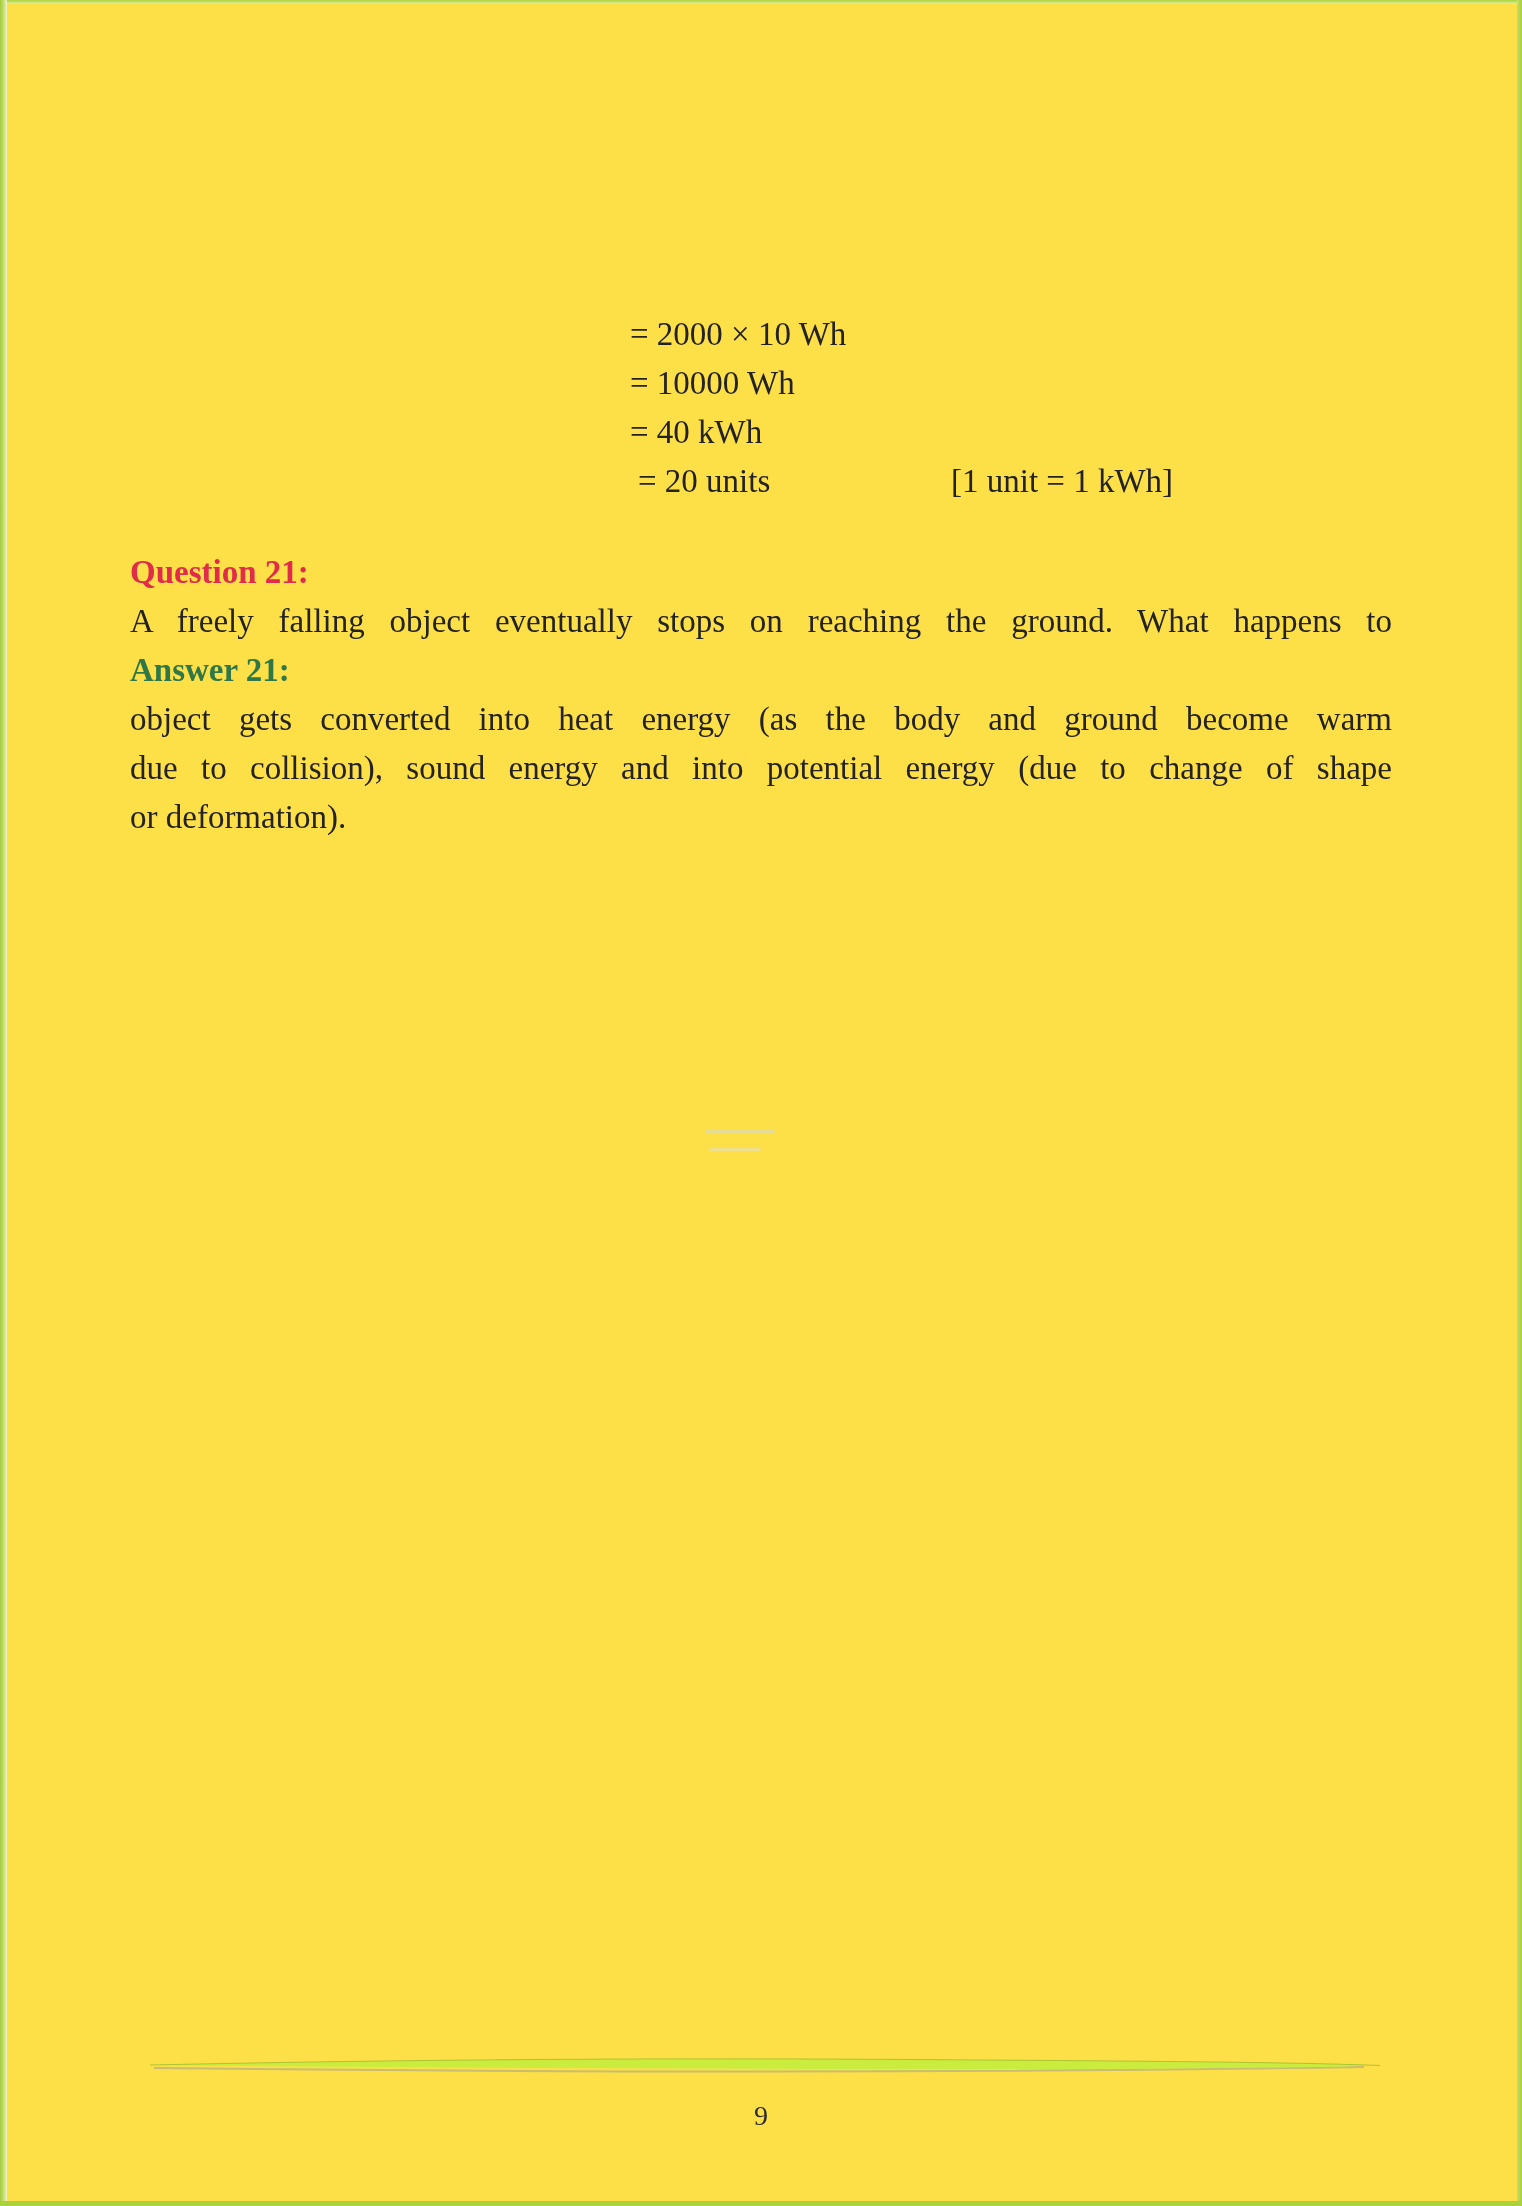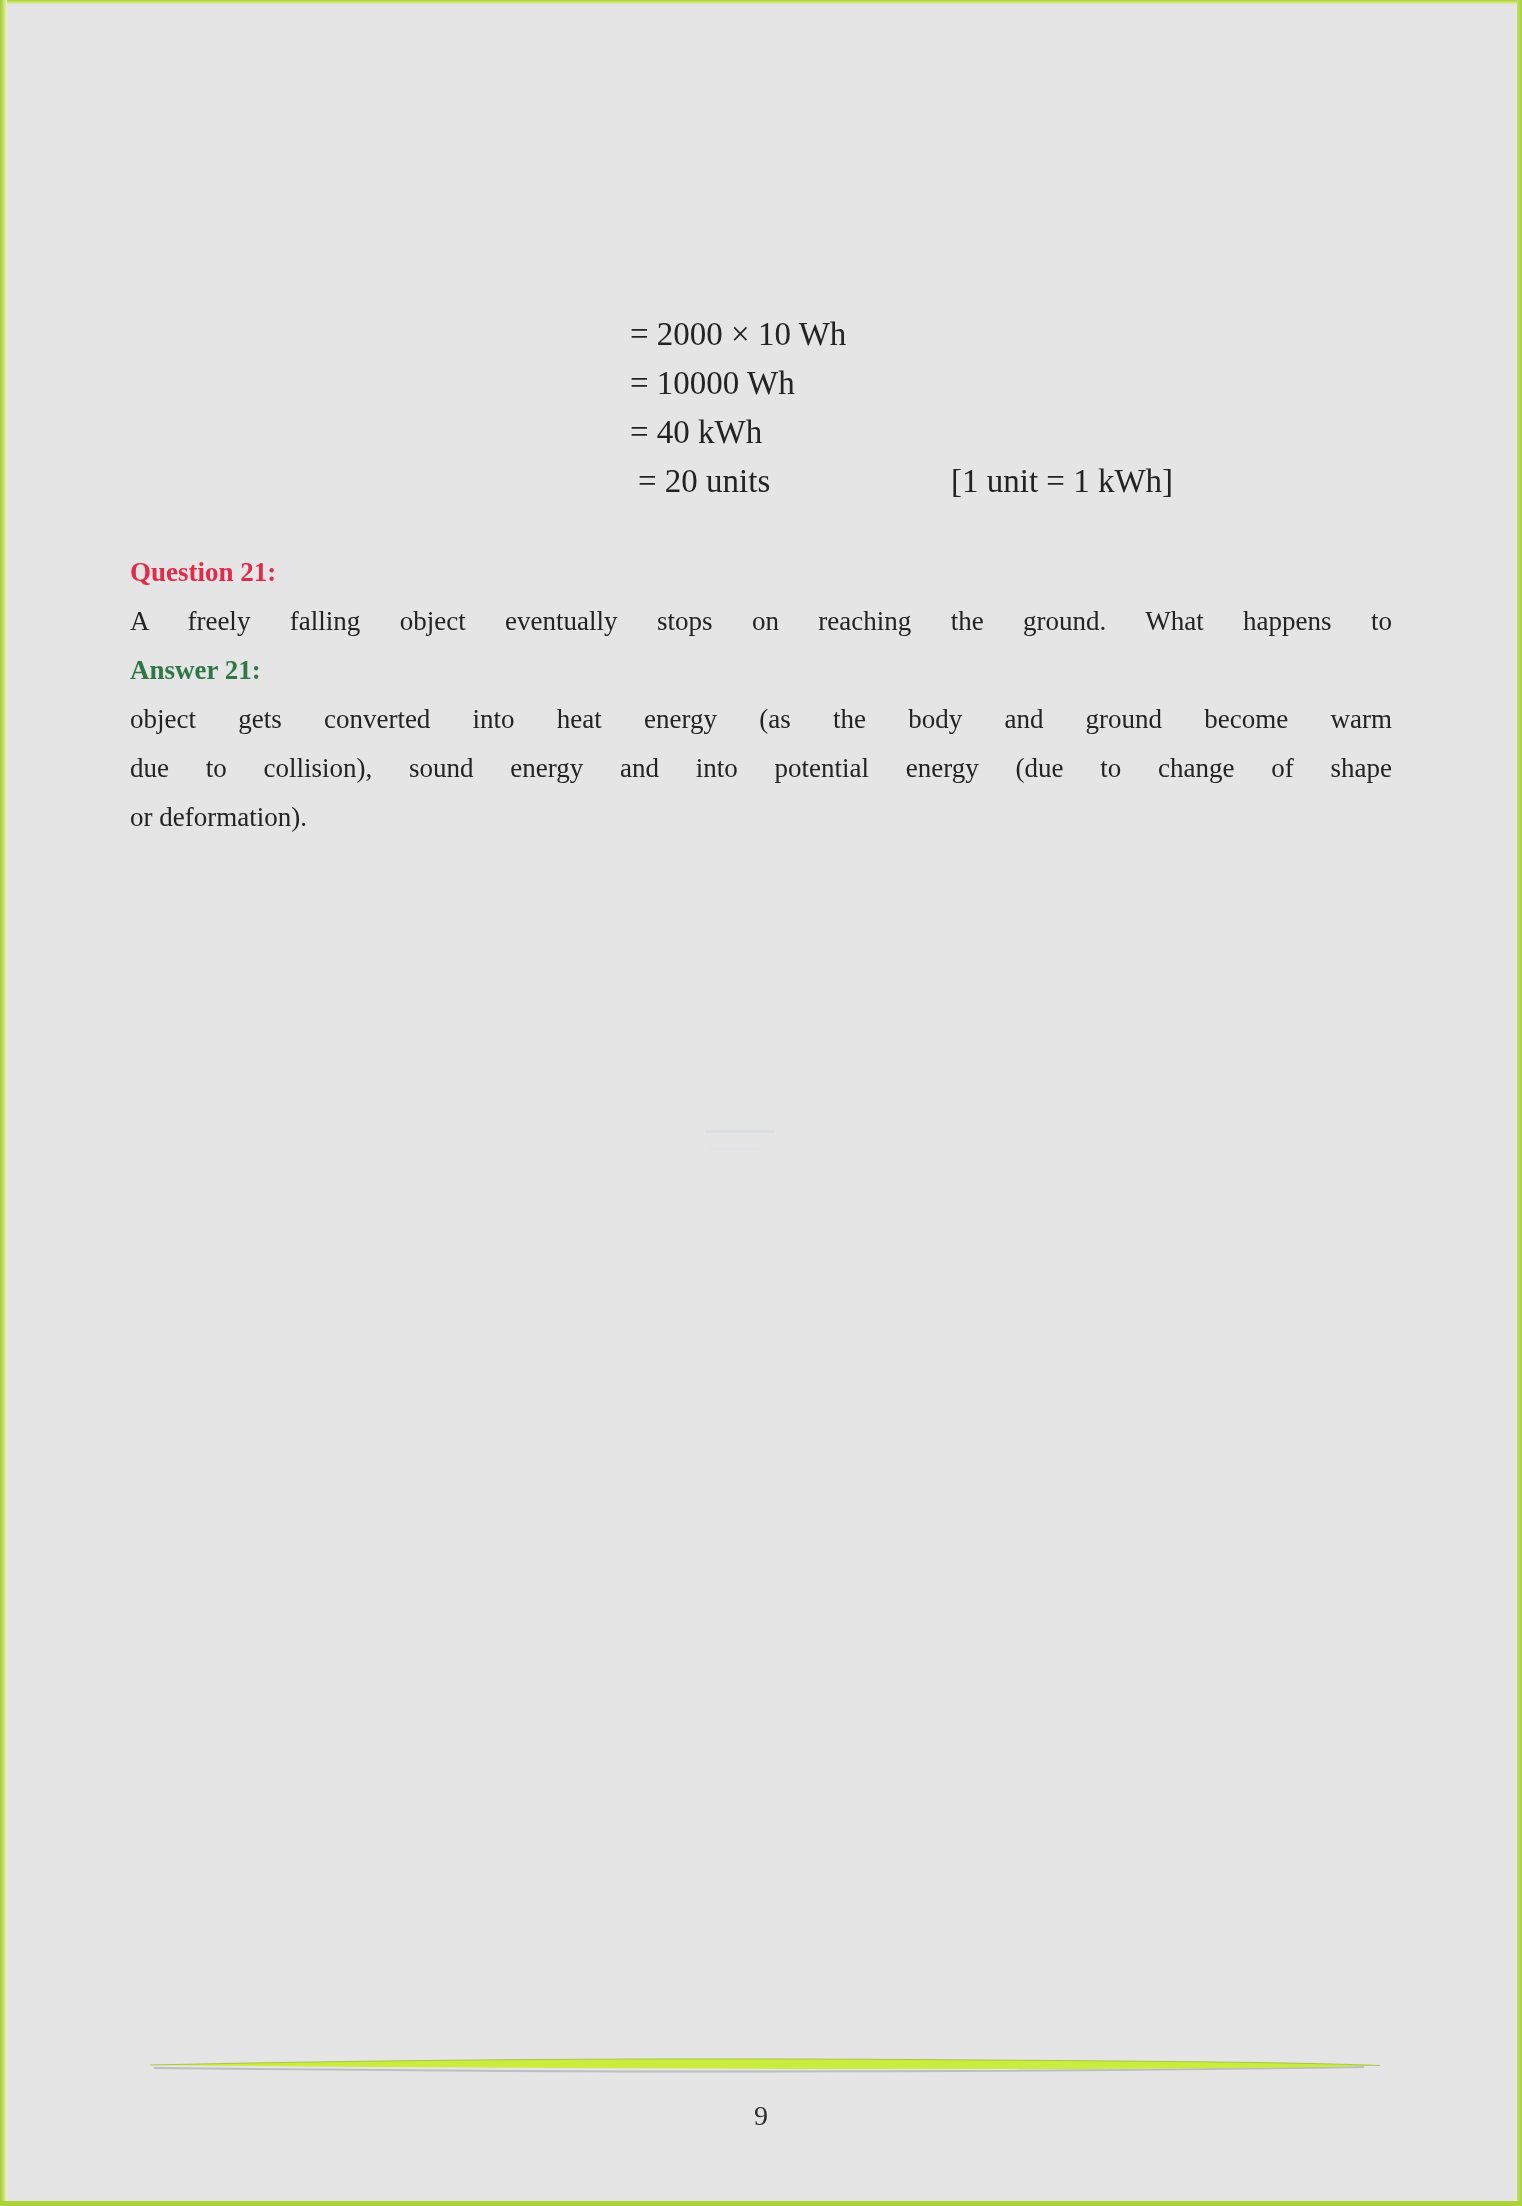--- a/index.html
+++ b/index.html
@@ -4,21 +4,21 @@
 <style>
   html, body {
     margin: 0;
     padding: 0;
     background: #ffffff;
   }
   .page {
     position: relative;
     width: 1522px;
     height: 2206px;
-    background: #e5e5e5;
+    background: #fde047;
     overflow: hidden;
     font-family: "Liberation Serif", "DejaVu Serif", serif;
   }
 
   
   .border-top {
     position: absolute; top: 0; left: 0; right: 0; height: 4px;
     background: linear-gradient(to bottom, var(--border-green, #a9d23b), #e2eea9);
   }
   .border-left {
@@ -46,21 +46,21 @@
   }
   .eq-last { position: relative; margin-left: 8px; }
   .eq-note { position: absolute; left: 313px; top: 0; }
 
   
   .qa {
     position: absolute;
     left: 130px;
     top: 548px;
     width: 1262px;
-    font-size: 27px;
+    font-size: 33px;
     line-height: 49px;
     color: var(--text-dark, #242223);
   }
   .heading { font-weight: bold; }
   .q-heading { color: var(--heading-red, #e02b4b); }
   .a-heading { color: var(--heading-green, #2f7747); }
   .line.justify { text-align: justify; text-align-last: justify; }
 
   
   .artifact { position: absolute; border-radius: 2px; }

